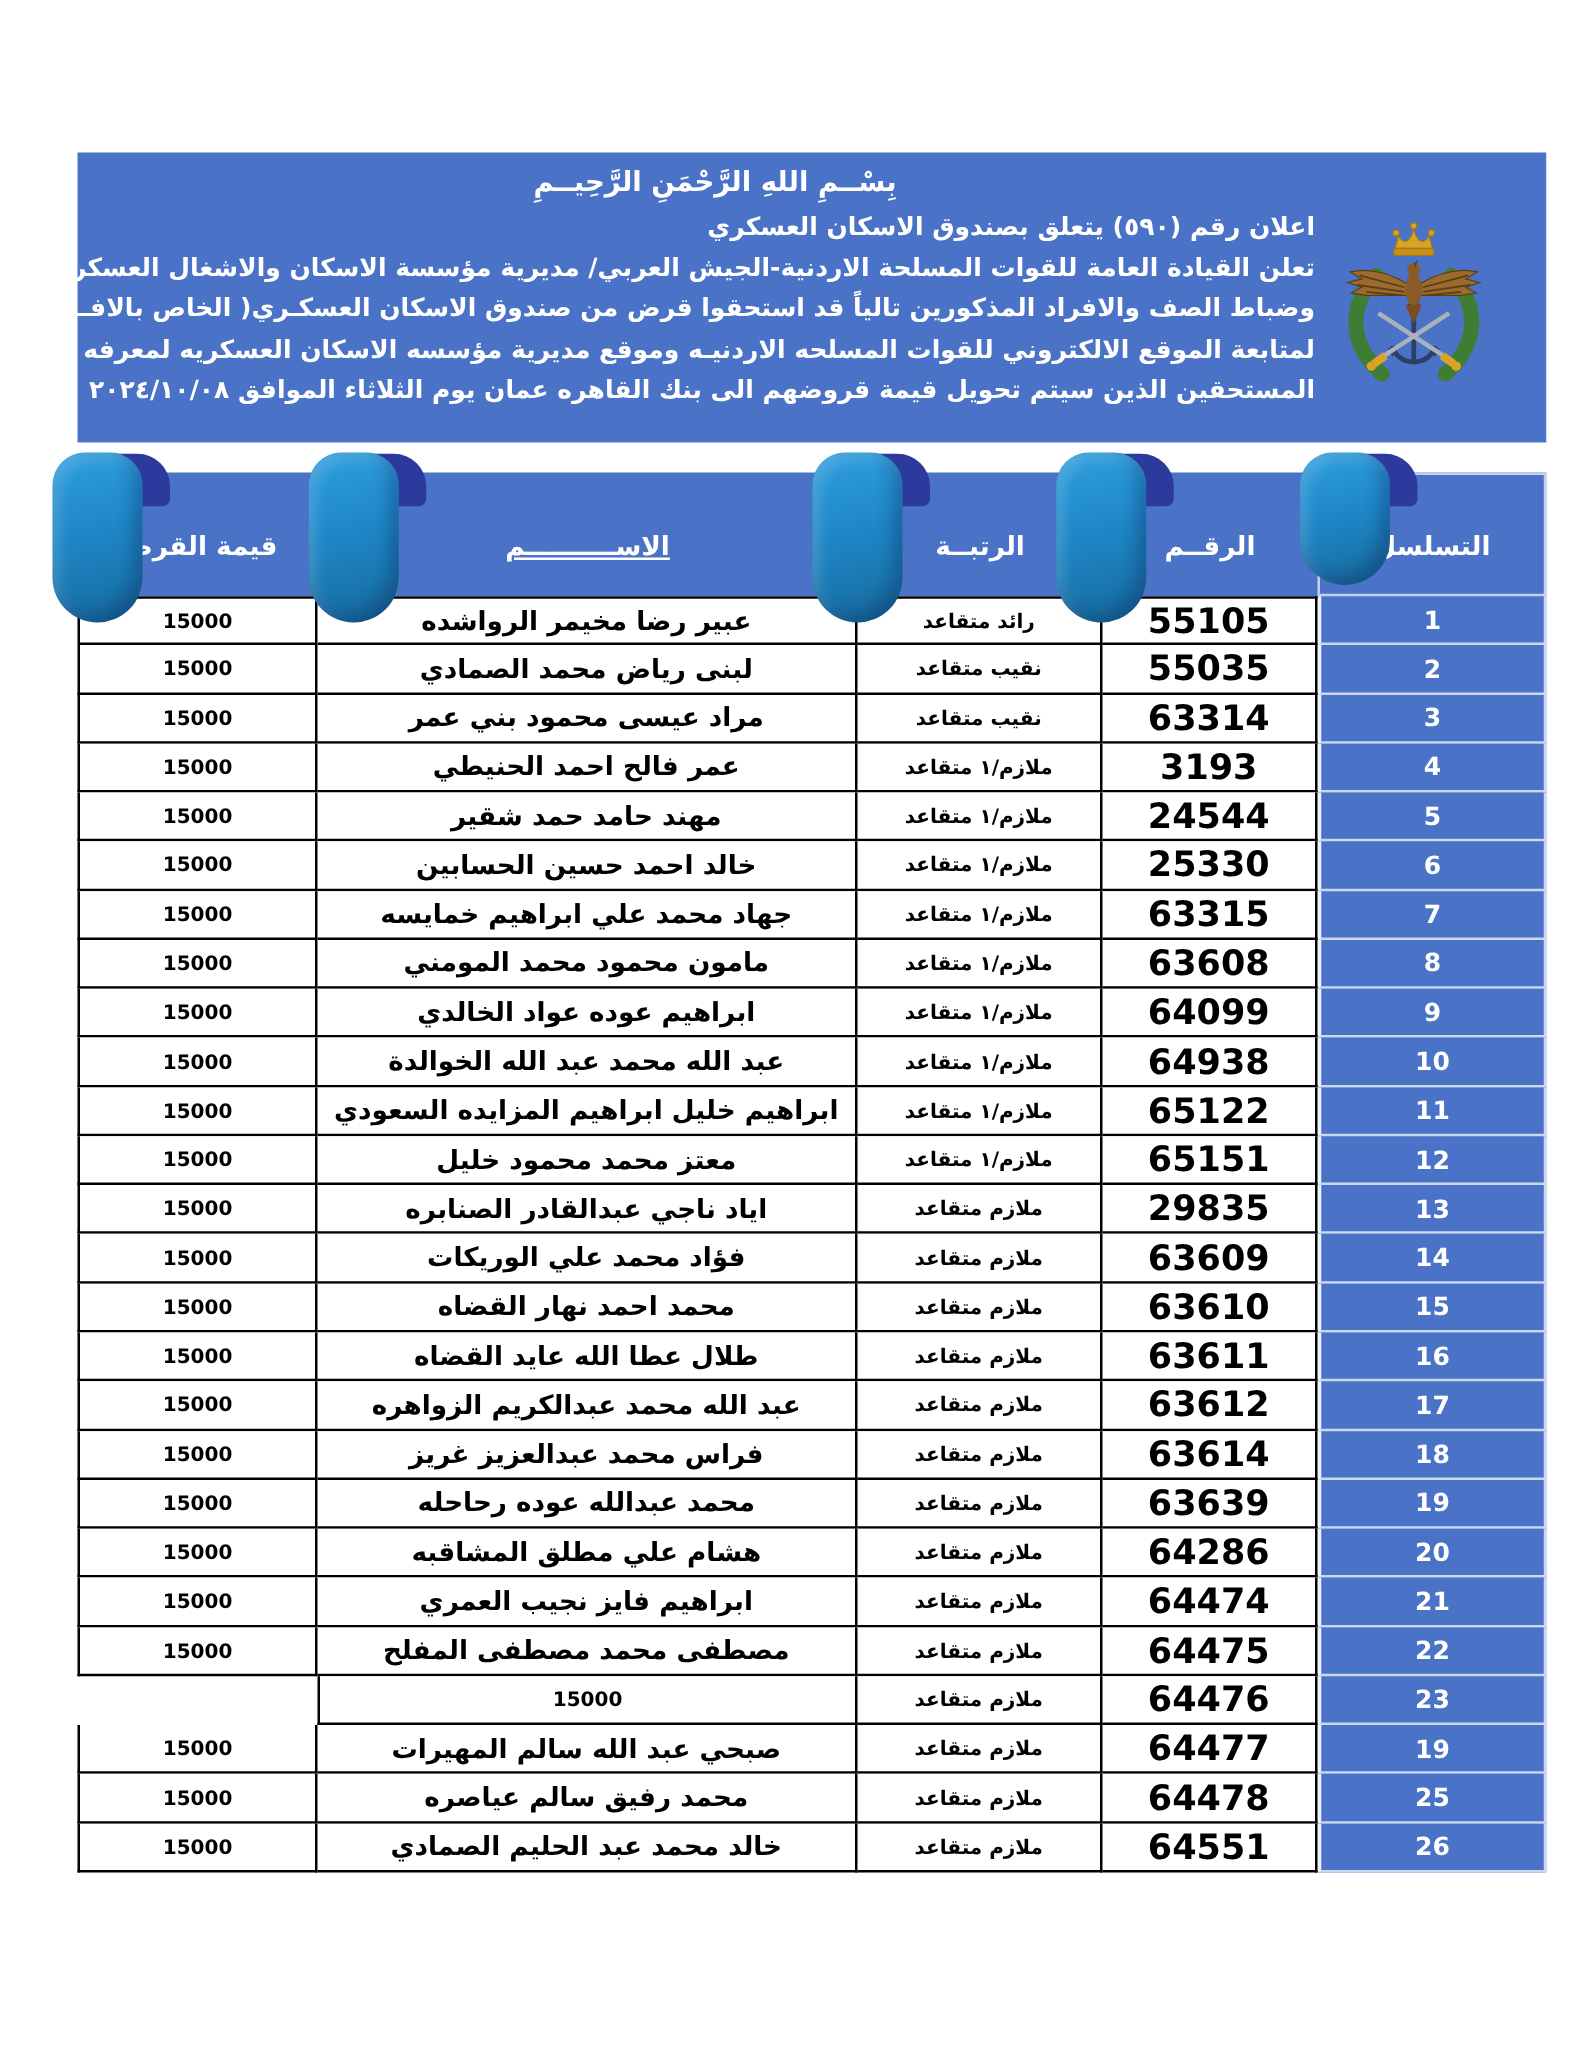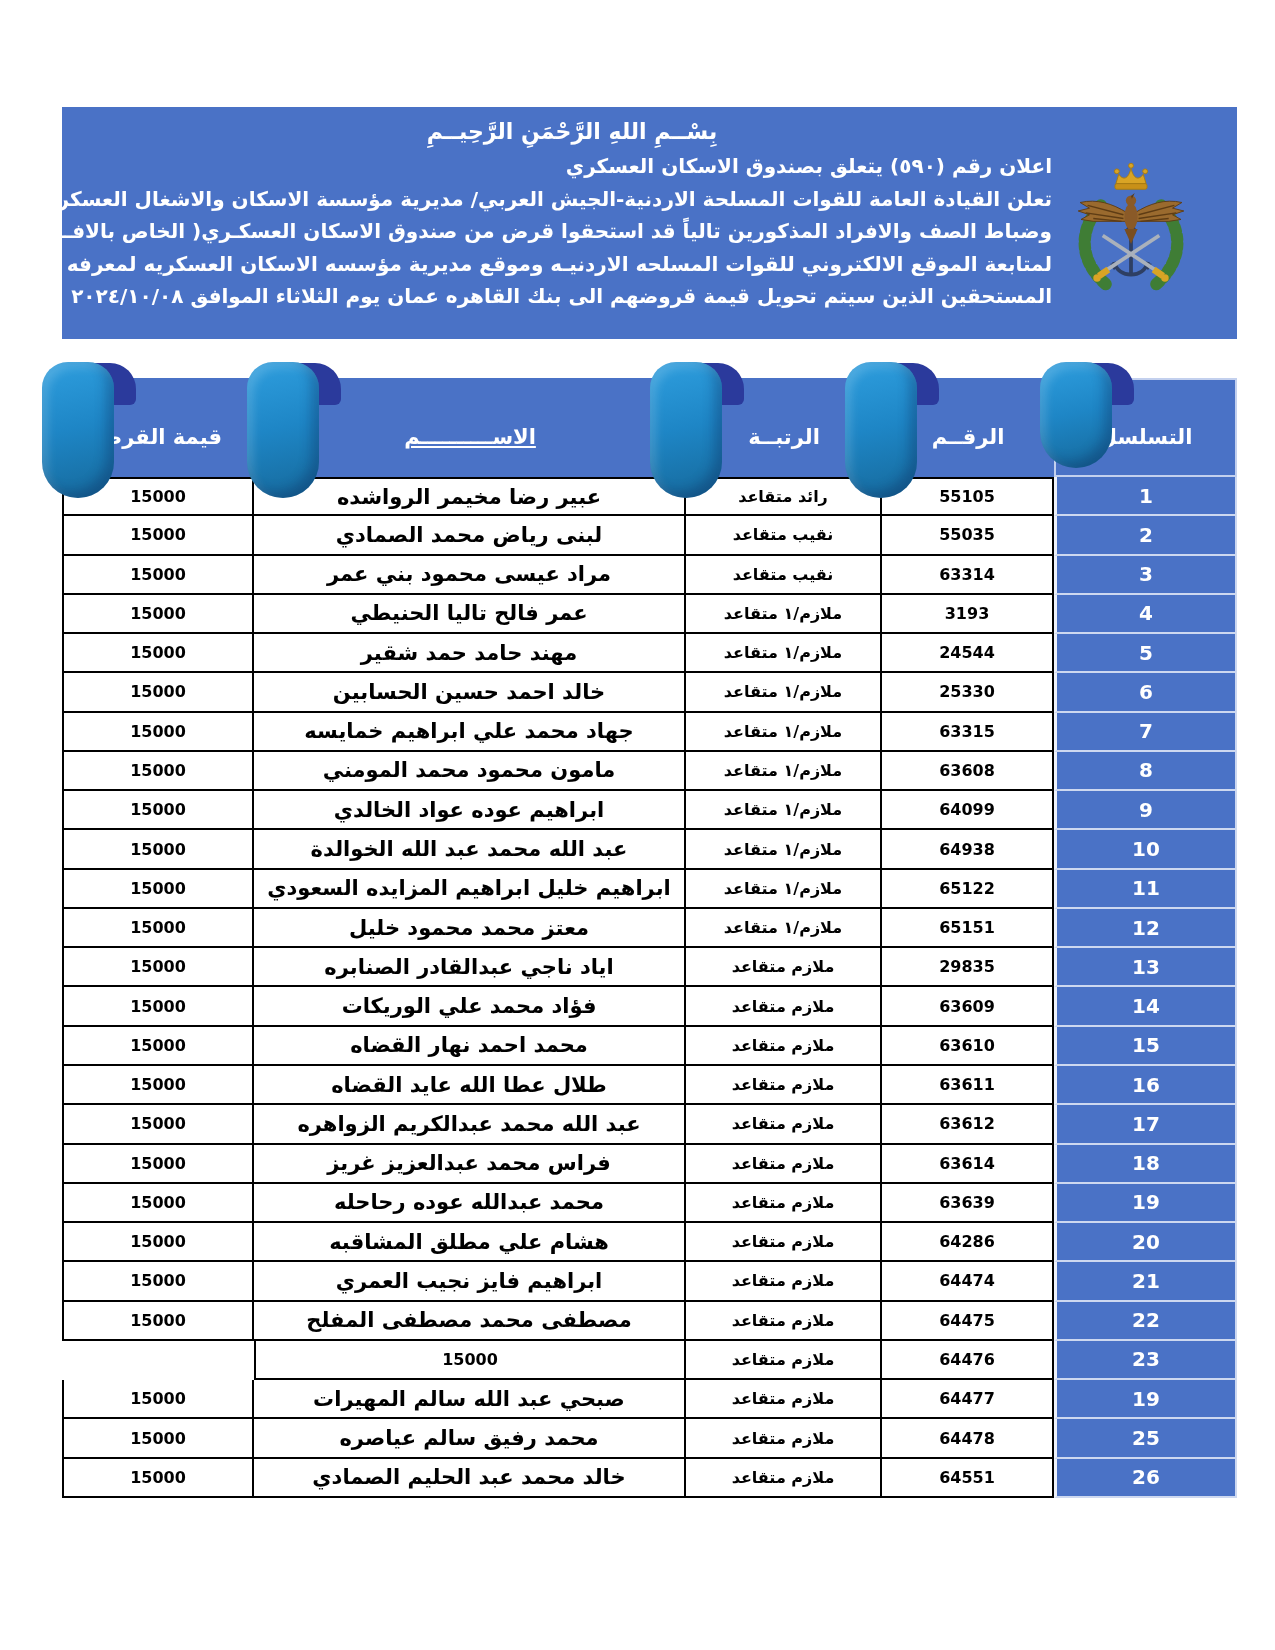--- a/index.html
+++ b/index.html
@@ -1,20 +1,20 @@
 <!DOCTYPE html>
 <html lang="ar"><head>
 <meta charset="utf-8">
 <style>
   html,body{margin:0;padding:0;background:#fff;}
   .page{position:relative;width:1275px;height:1650px;background:#fff;overflow:hidden;
         font-family:"DejaVu Sans", sans-serif;}
 
   
-  .top-band{position:absolute;left:62px;top:107px;width:1175px;height:232px;
+  .top-band{position:absolute;left:62px;top:122px;width:1175px;height:232px;
             background:#4a72c6;color:#fff;direction:rtl;z-index:1;}
   .band-text{position:absolute;top:7px;left:30px;right:185px;text-align:center;font-weight:bold;}
   .bismillah{font-size:22px;line-height:36px;letter-spacing:0;}
   .band-line{font-size:20px;line-height:32.5px;white-space:nowrap;text-align:right;}
   .emblem{position:absolute;top:48px;right:40px;width:132px;height:144px;}
 
   
   .thead-band{position:absolute;left:62px;top:378px;width:1175px;height:99px;
               background:#4a72c6;z-index:2;}
   .serial-head-box{position:absolute;left:992px;top:0;width:183px;height:99px;
@@ -47,21 +47,21 @@
        height:39.27px;}
   .cell{display:flex;align-items:center;justify-content:center;box-sizing:border-box;
         font-weight:bold;color:#000;background:#fff;overflow:hidden;}
   .cell.serial{background:#4a72c6;color:#fff;font-size:20px;
                border-bottom:2px solid #cdd8f0;border-left:3px solid #eef2fa;border-right:2px solid #cdd8f0;}
   .cell.number,.cell.rank,.cell.name{border-right:2.4px solid #000;}
   .cell.value{border-right:2.4px solid #000;border-left:2.4px solid #000;}
   .cell.number,.cell.rank,.cell.name,.cell.value{border-bottom:2.4px solid #000;}
   .row:first-child .cell.number,.row:first-child .cell.rank,
   .row:first-child .cell.name,.row:first-child .cell.value{border-top:2.4px solid #000;}
-  .cell.number{font-size:16px;}
+  .cell.number{font-size:28px;}
   .cell.value{font-size:16px;}
   .cell.rank{font-size:16px;direction:rtl;}
   .cell.name{font-size:21px;direction:rtl;}
 </style>
 </head>
 <body>
 
 <div class="page">
 
   <header class="top-band">
@@ -163,21 +163,21 @@
       <div class="cell number">63314</div>
       <div class="cell rank">نقيب متقاعد</div>
       <div class="cell name">مراد عيسى محمود بني عمر</div>
       <div class="cell value">15000</div>
     </div>
 
     <div class="row">
       <div class="cell serial">4</div>
       <div class="cell number">3193</div>
       <div class="cell rank">ملازم/١ متقاعد</div>
-      <div class="cell name">عمر فالح تاليا الحنيطي</div>
+      <div class="cell name">عمر فالح احمد الحنيطي</div>
       <div class="cell value">15000</div>
     </div>
 
     <div class="row">
       <div class="cell serial">5</div>
       <div class="cell number">24544</div>
       <div class="cell rank">ملازم/١ متقاعد</div>
       <div class="cell name">مهند حامد حمد شقير</div>
       <div class="cell value">15000</div>
     </div>

